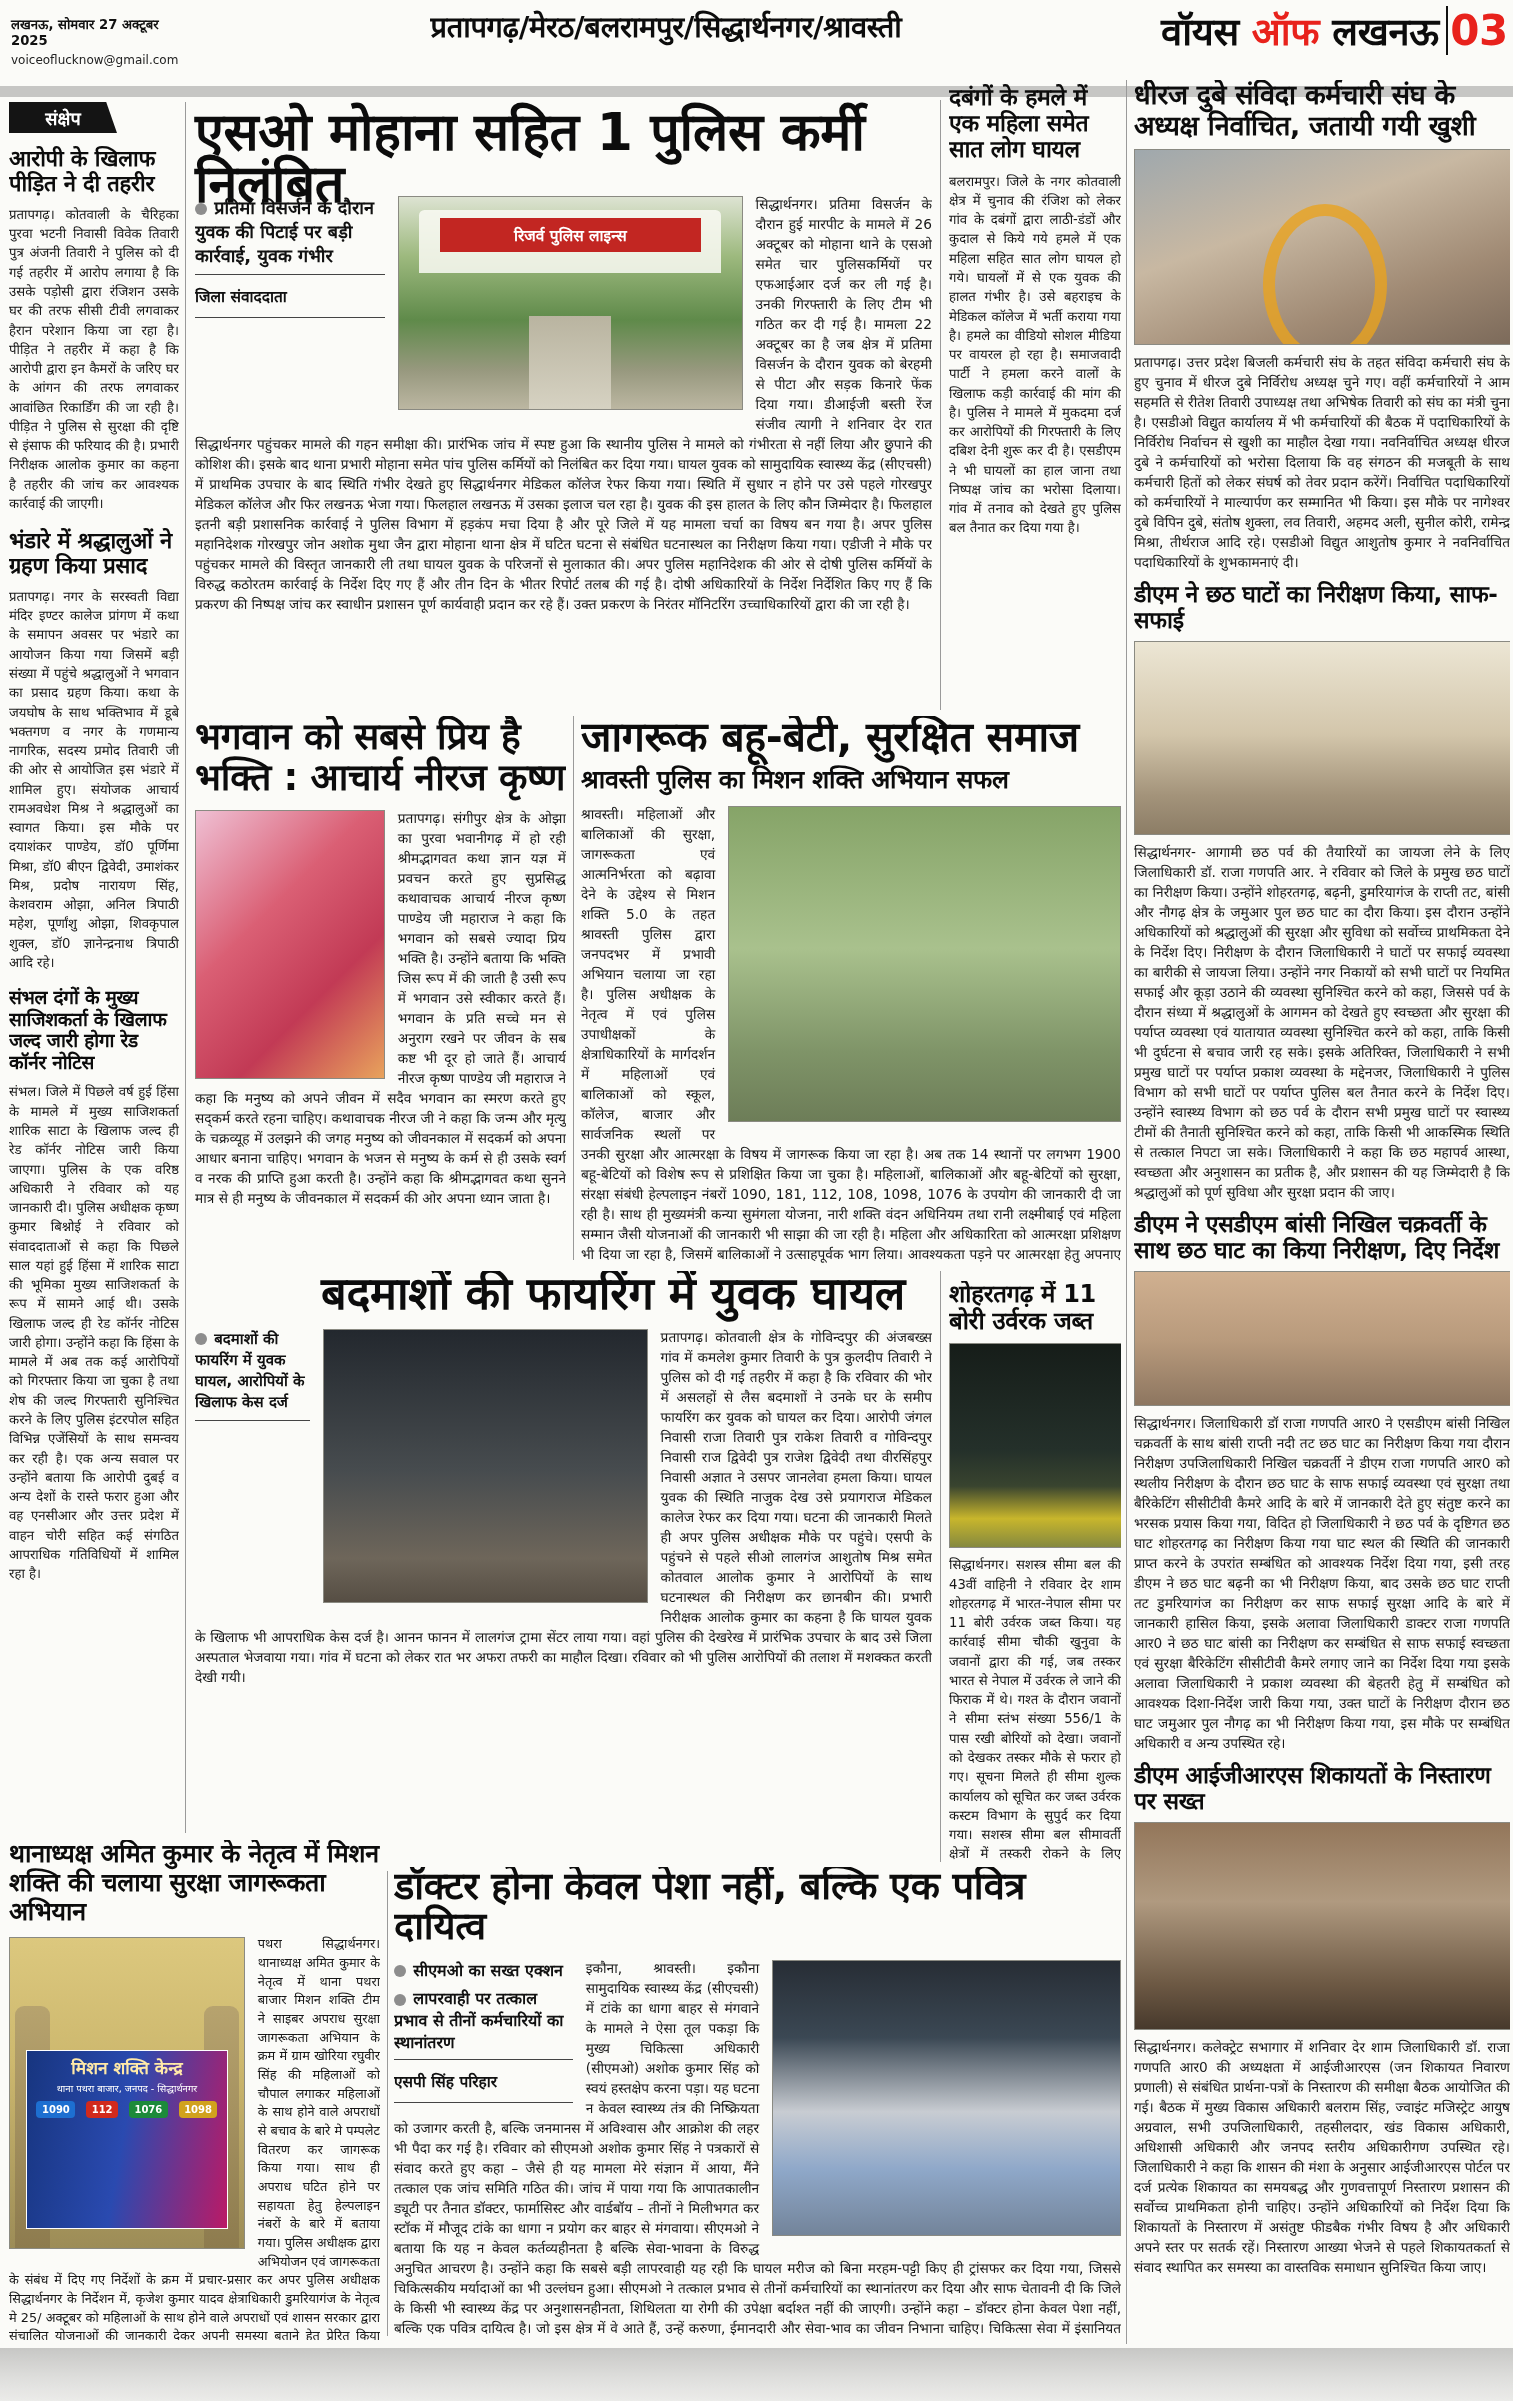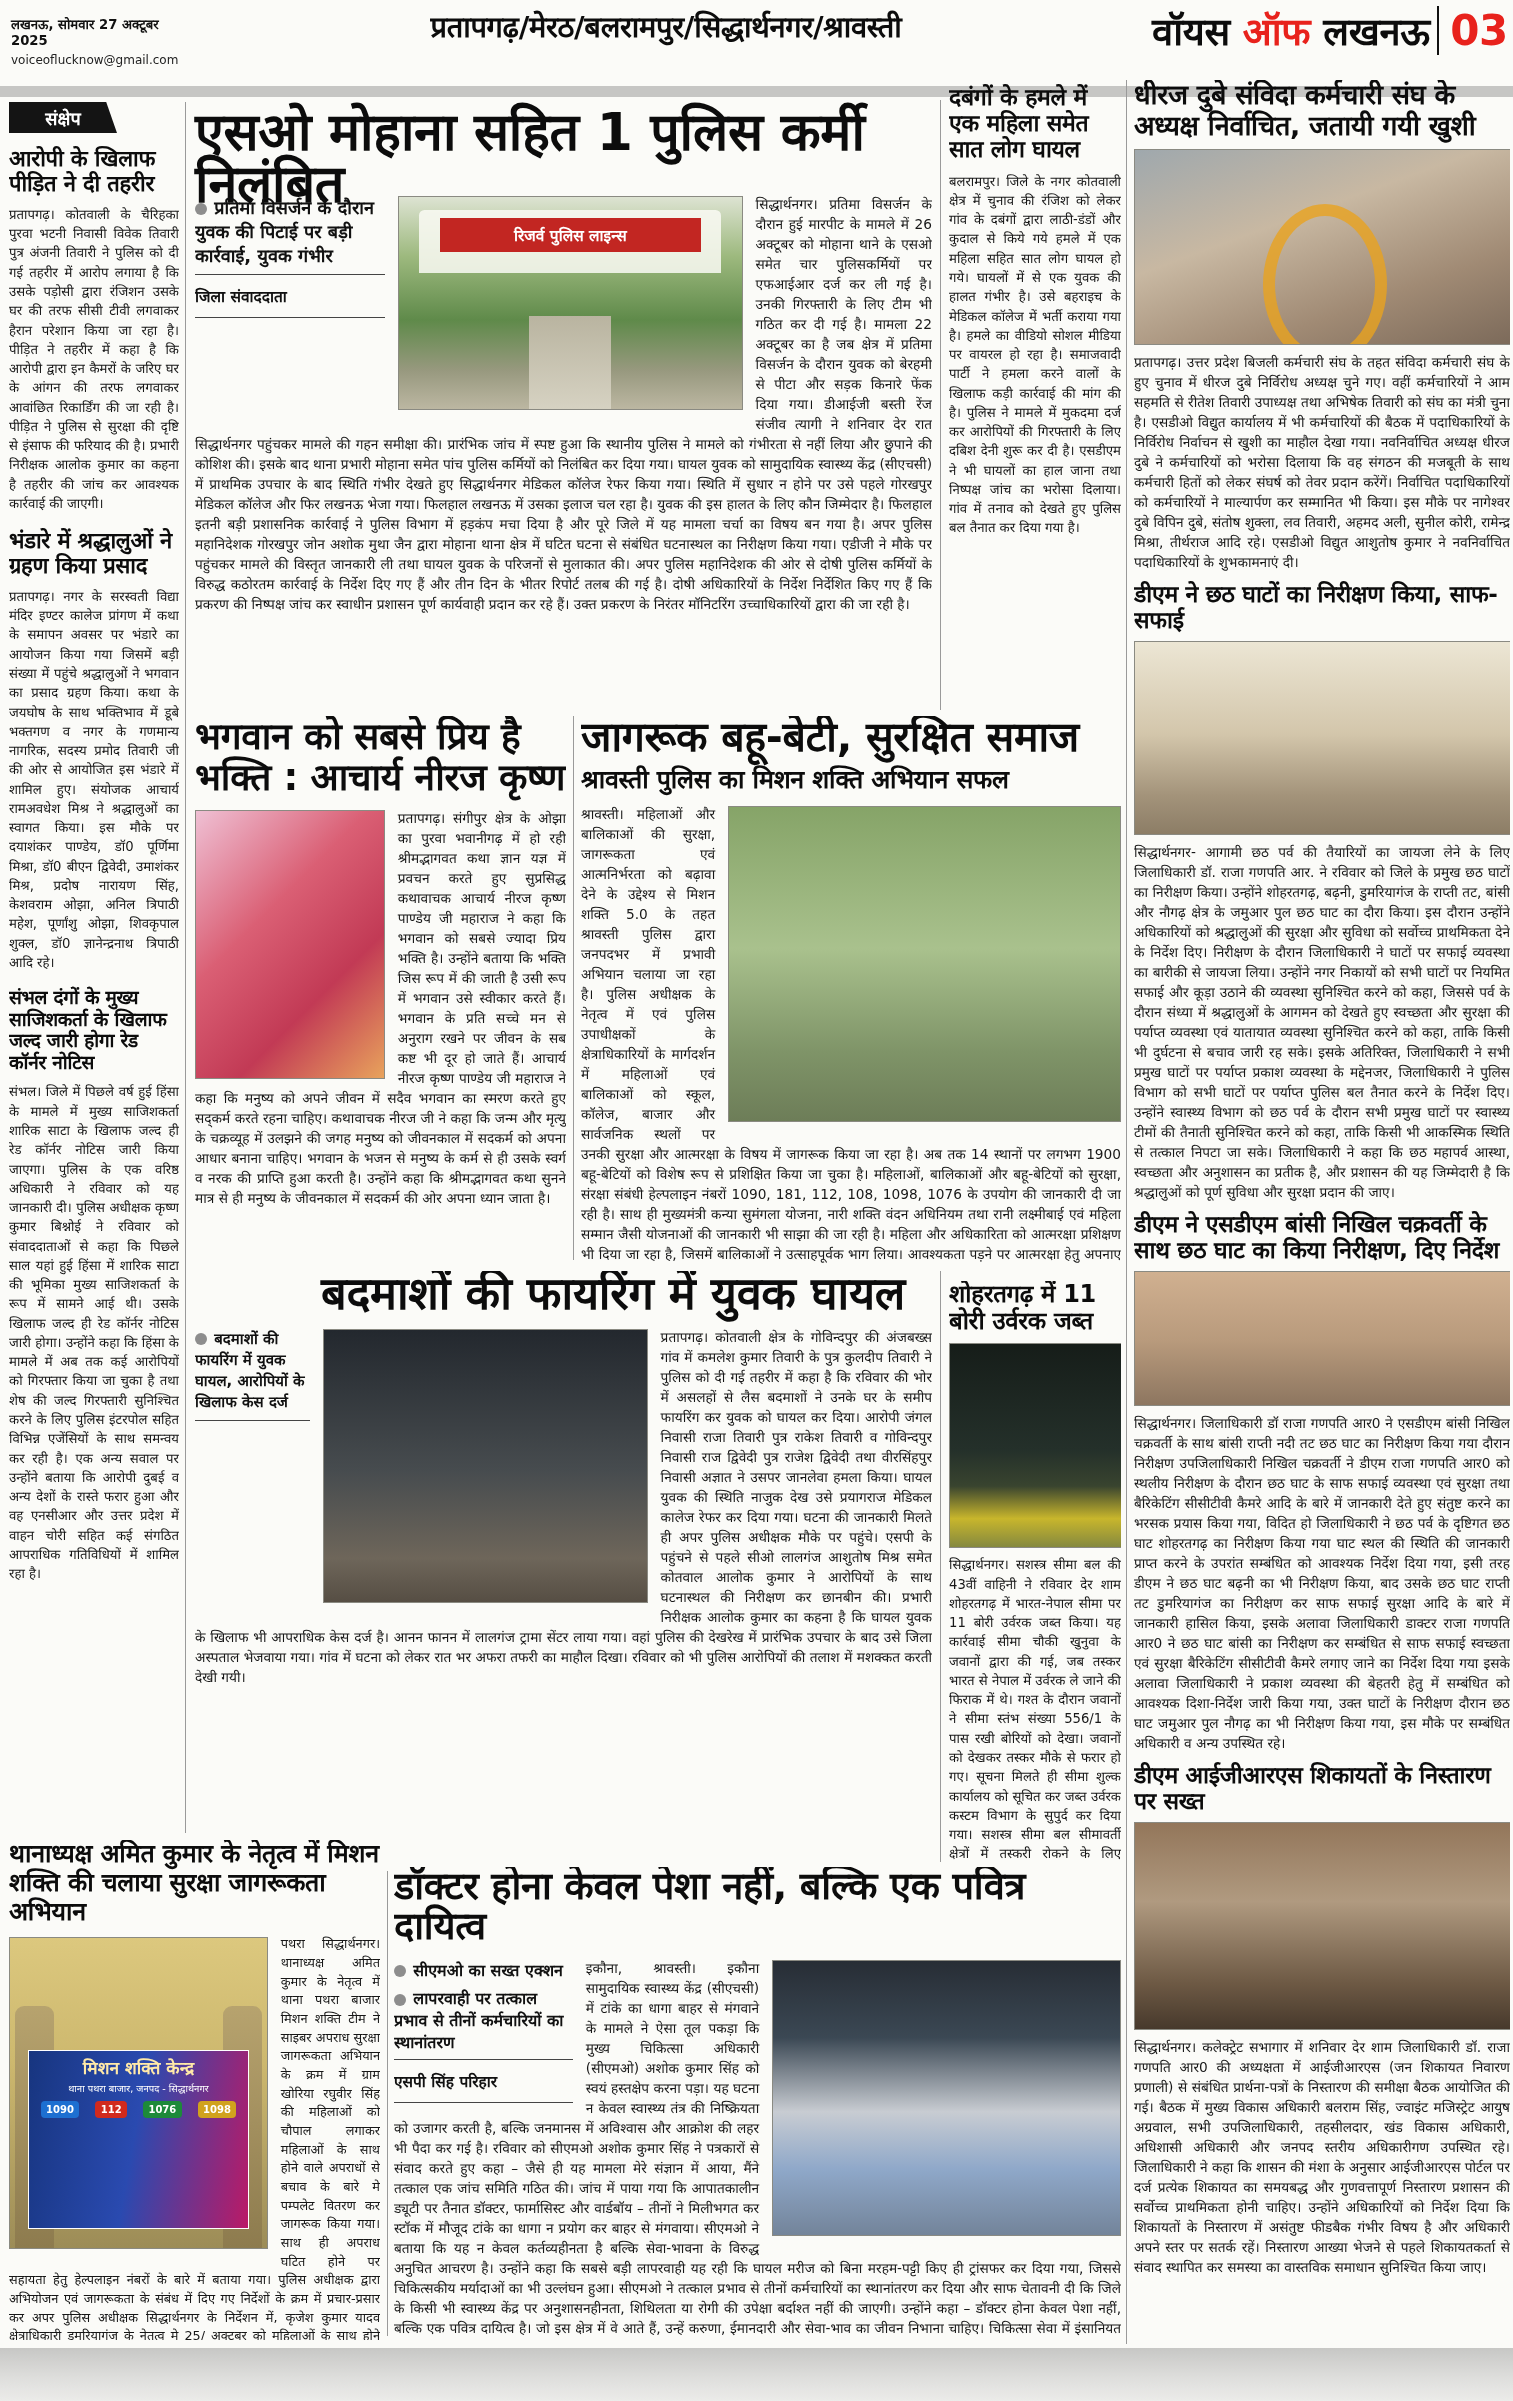--- a/index.html
+++ b/index.html
@@ -23,21 +23,21 @@
   .ph-union{background:linear-gradient(160deg,#9fa8ad 0%,#c8b8a2 38%,#a08a74 72%,#7c6a5a 100%);}
   .ph-union .garland{position:absolute;left:34%;top:28%;width:100px;height:137px;border:12.8px solid #e8a21f;border-radius:50%;opacity:.8;}
   .ph-women{background:linear-gradient(180deg,#86a468 0%,#a9c18d 45%,#7f9468 78%,#6d7d58 100%);}
   .ph-dmghat{background:linear-gradient(180deg,#ece6d4 0%,#d3c6ab 48%,#a3937a 80%,#8c7d66 100%);}
   .ph-dmsdm{background:linear-gradient(180deg,#d0b090 0%,#b89a7c 52%,#8d7660 100%);}
   .ph-igrs{background:linear-gradient(180deg,#93765a 0%,#b09a80 38%,#6d5944 78%,#47392c 100%);}
   .ph-fert{background:linear-gradient(180deg,#161d19 0%,#24302a 52%,#39442f 70%,#c8b62c 86%,#85893f 100%);}
   .ph-firing{background:linear-gradient(180deg,#23282e 0%,#474c4f 52%,#6e665a 84%,#564e44 100%);}
   .ph-deity{background:linear-gradient(135deg,#efc0d4 0%,#da5f74 38%,#c23a55 68%,#e8a35c 100%);}
   .ph-cmo{background:linear-gradient(180deg,#272d35 0%,#3b4854 28%,#c8ccd2 55%,#8fa8c9 76%,#73849a 100%);}
-  .ph-thana{background:linear-gradient(180deg,#dcc87e 0%,#cdb86e 40%,#9c8c57 100%);padding-left:23px;}
+  .ph-thana{background:linear-gradient(180deg,#dcc87e 0%,#cdb86e 40%,#9c8c57 100%);}
   .ph-thana .banner{position:absolute;left:7%;right:7%;top:36%;bottom:6%;border:1.8px solid #fff;
       background:linear-gradient(100deg,#17357f 0%,#2a4ab0 48%,#bb1a66 100%);color:#fff;text-align:center;padding:5.5px 3.7px;}
   .ph-thana .banner .bt{font-weight:bold;font-size:17.3px;color:#ffe9a8;}
   .ph-thana .banner .bs{font-size:9.6px;margin-top:2.7px;color:#fff;}
   .chips{display:flex;justify-content:space-around;margin-top:6.4px;}
   .chip{font-size:10px;font-weight:bold;color:#fff;padding:2.7px 5.5px;border-radius:4px;}
   .chip1{background:#1d6fd1;} .chip2{background:#d12a1d;} .chip3{background:#1d8a3a;} .chip4{background:#d1a21d;}
   .officer{position:absolute;bottom:0;width:15%;height:78%;background:linear-gradient(180deg,#b7a36e,#8d7b4e);border-radius:9px 9px 0 0;}
   .subhead-box{font-size:18px;font-weight:bold;line-height:1.35;}
   .byline{font-weight:bold;font-size:15.5px;padding:4.6px 0;}
@@ -47,21 +47,21 @@
 <body>
 
 <div id="page">
 
   <div class="abs" style="left:11px;top:14.6px;width:183px;">
     <div style="font-size:13.2px;font-weight:bold;">लखनऊ, सोमवार 27 अक्टूबर 2025</div>
     <div style="font-size:12px;margin-top:5.5px;color:#222;">voiceoflucknow@gmail.com</div>
   </div>
   <div class="abs hl" style="left:301px;top:11px;width:730px;text-align:center;font-size:29px;">प्रतापगढ़/मेरठ/बलरामपुर/सिद्धार्थनगर/श्रावस्ती</div>
   <div class="abs" style="left:1022px;top:7.3px;width:486px;text-align:right;white-space:nowrap;">
-    <span class="hl" style="font-size:38px;">वॉयस </span><span class="hl" style="font-size:38px;color:#e8221c;">ऑफ</span><span class="hl" style="font-size:38px;"> लखनऊ</span><span class="hl" style="font-size:42px;color:#e8221c;border-left:2.7px solid #111;padding-left:11px;margin-left:7.3px;">03</span>
+    <span class="hl" style="font-size:38px;">वॉयस </span><span class="hl" style="font-size:38px;color:#e8221c;">ऑफ</span><span class="hl" style="font-size:38px;"> लखनऊ</span><span class="hl" style="font-size:42px;color:#e8221c;border-left:2.7px solid #111;padding-left:2px;margin-left:7.3px;">03</span>
   </div>
   <div class="abs" style="left:0;top:86px;width:1513px;height:11px;background:#c6c6c4;"></div>
 
   <div class="vrule" style="left:185px;top:102px;height:1731px;"></div>
   <div class="vrule" style="left:940px;top:100px;height:610px;"></div>
   <div class="vrule" style="left:940px;top:1271px;height:591px;"></div>
   <div class="vrule" style="left:1126px;top:80px;height:2264px;"></div>
   <div class="vrule" style="left:573px;top:716px;height:544px;"></div>
   <div class="vrule" style="left:387px;top:1871px;height:465px;"></div>
 

